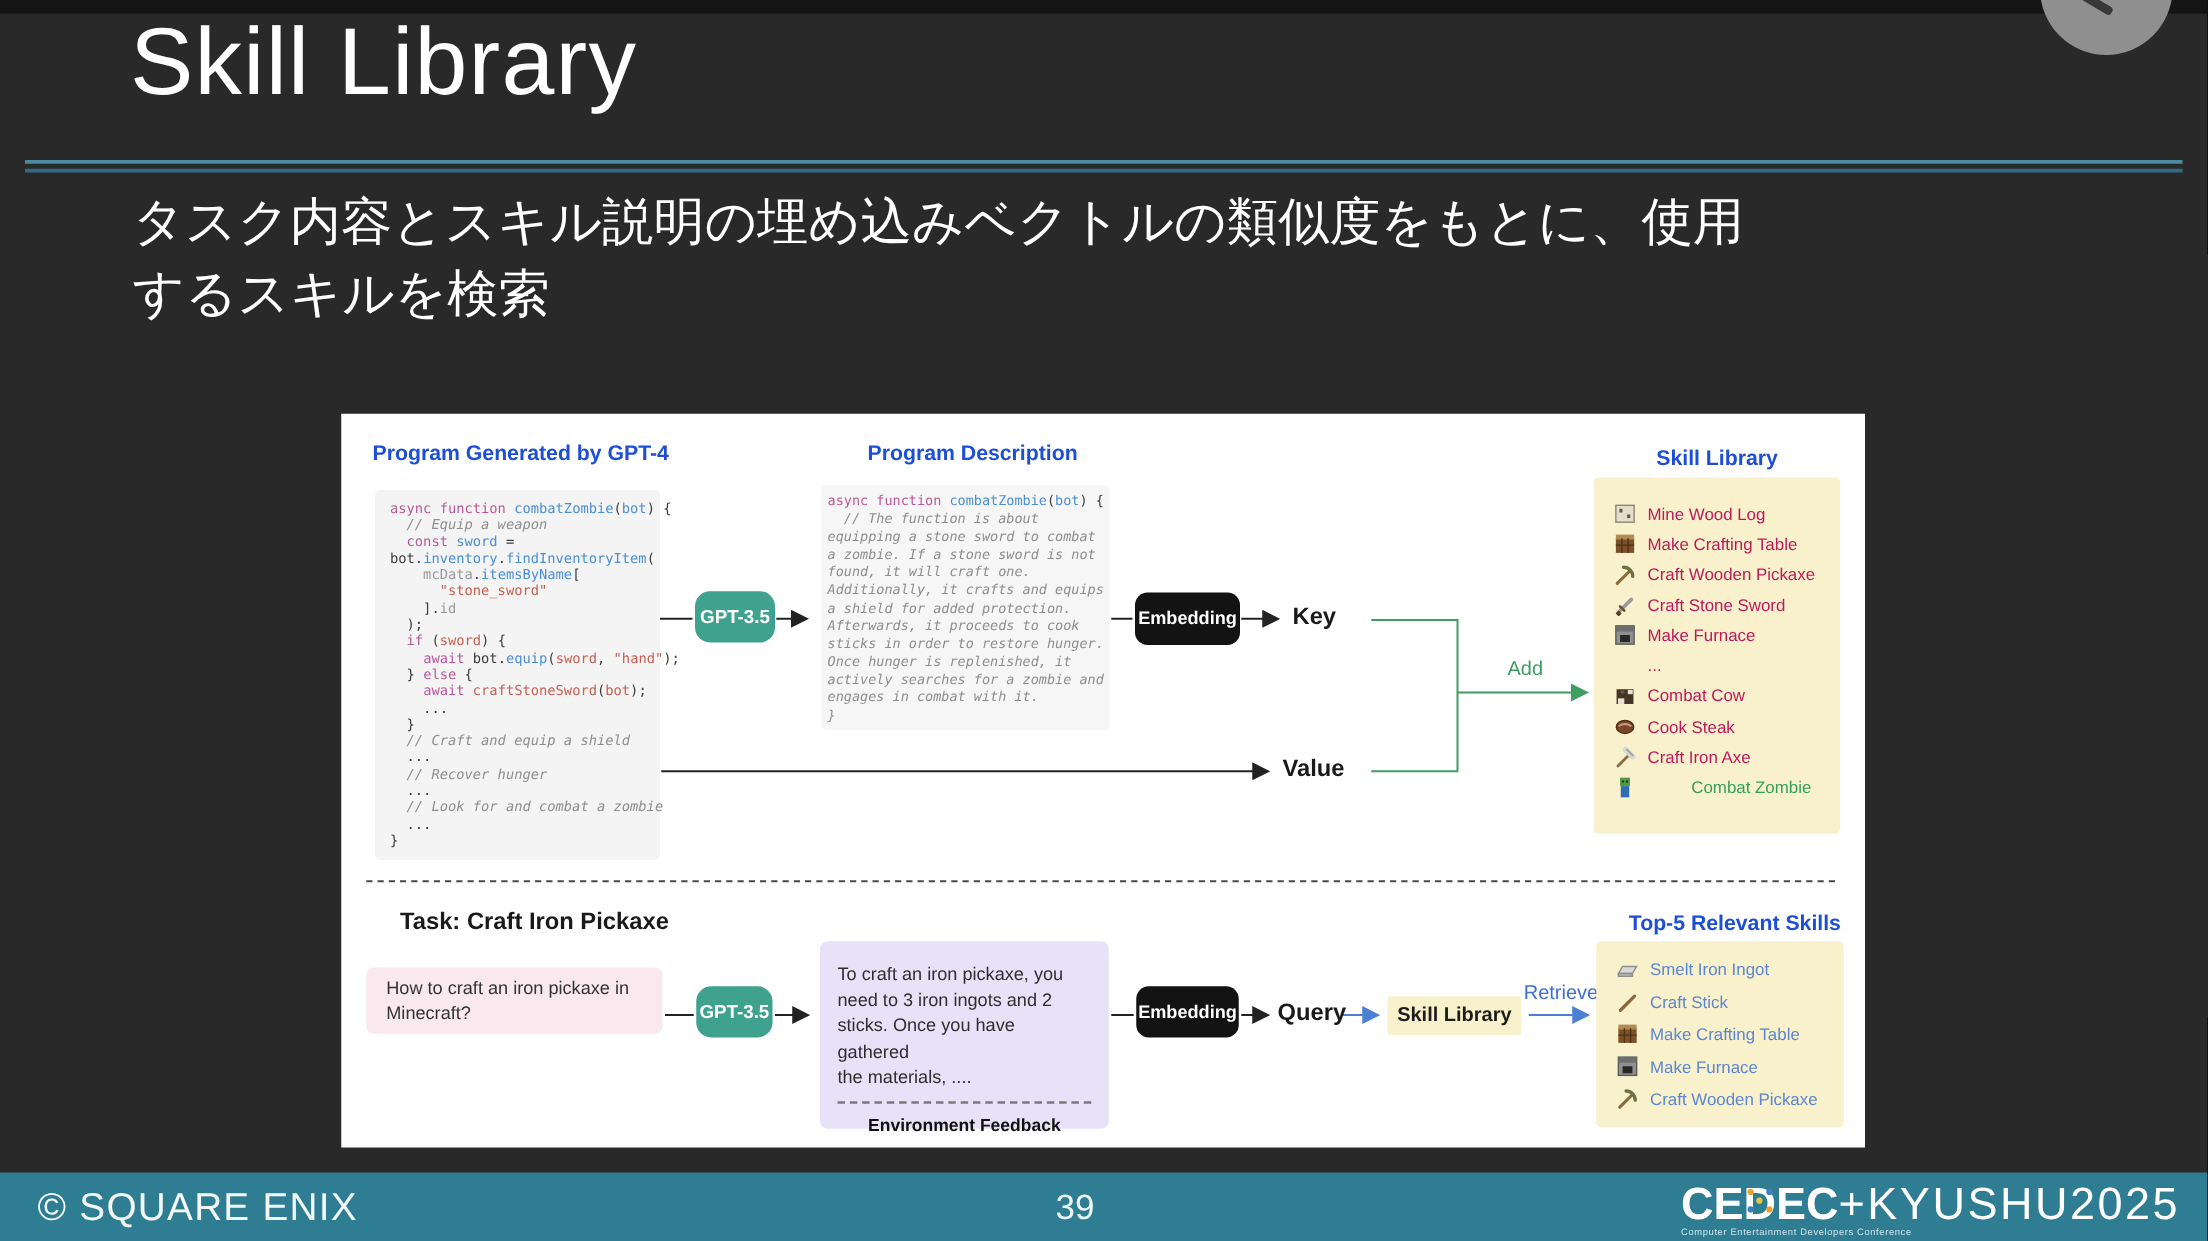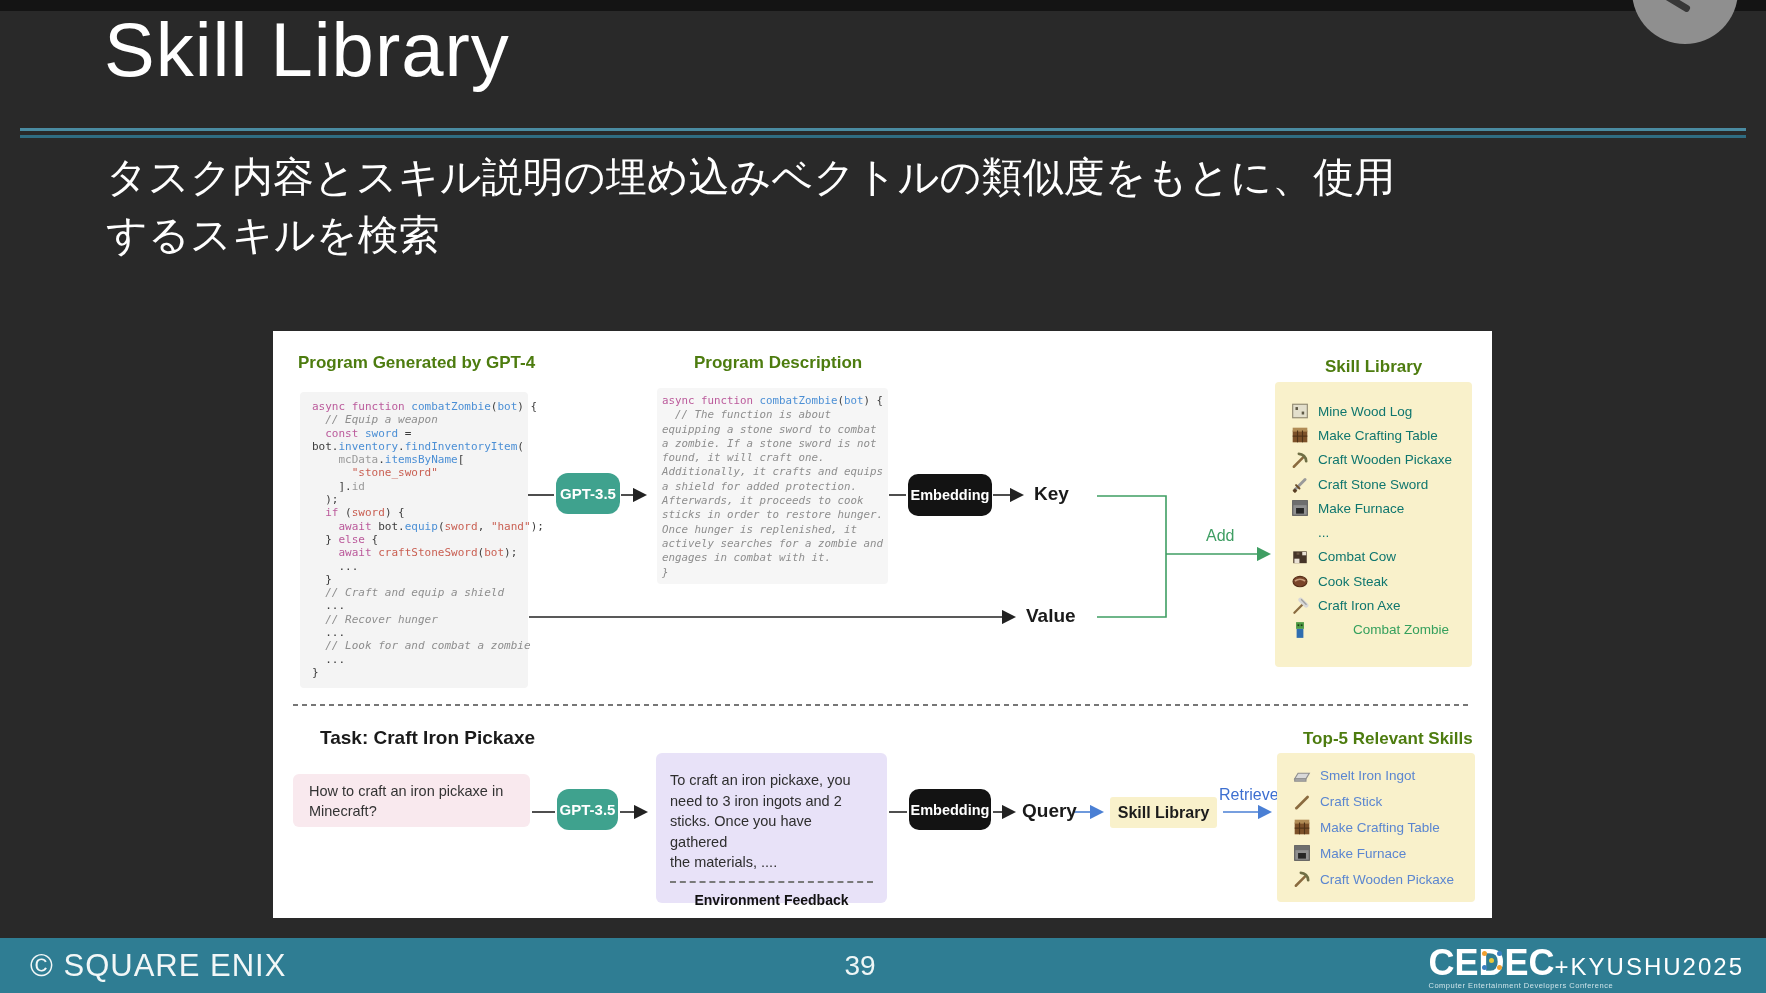--- a/index.html
+++ b/index.html
@@ -16,21 +16,21 @@
                  line-height:58px; font-weight:400; }
 
   .overlay-circle { position:absolute; left:1632px; top:-62px; width:106px; height:106px;
                     border-radius:50%; background:#8f8f8f; }
   .overlay-circle .hand { position:absolute; left:23px; top:59px; width:37px; height:7px;
                           background:#383838; border-radius:3px; transform:rotate(31deg); }
 
   
   .panel { position:absolute; left:273px; top:331px; width:1219px; height:587px; background:#fff; }
   .panel .abs { position:absolute; }
-  .h-bold { font-weight:bold; color:#4d7c0f; font-size:17px; white-space:nowrap;text-align:right; }
+  .h-bold { font-weight:bold; color:#1d4ed8; font-size:17px; white-space:nowrap;text-align:right; }
   .h-big  { font-weight:bold; color:#1a1a1a; font-size:19px; white-space:nowrap; }
 
   .code-block { left:27px; top:61px; width:228px; height:296px; background:#f4f4f4;
                 border-radius:4px; padding:8px 0 0 12px;
                 font-family:"DejaVu Sans Mono","Liberation Mono",monospace;
                 font-size:11px; line-height:13.3px; white-space:pre; }
   .desc-block { left:384px; top:57px; width:231px; height:196px; background:#f6f6f6;
                 border-radius:4px; padding:6px 0 0 5px;
                 font-family:"DejaVu Sans Mono","Liberation Mono",monospace;
                 font-size:10.8px; line-height:14.3px; white-space:pre; }
@@ -46,21 +46,21 @@
               font-size:16px; display:flex; align-items:center; justify-content:center; }
 
   .lib-panel  { left:1002px; top:51px;  width:197px; height:285px; background:#f9f1cb;
                 border-radius:4px; padding:17px 0 0 16px; }
   .top5-panel { left:1004px; top:422px; width:198px; height:149px; background:#f9f1cb;
                 border-radius:4px; padding:10px 0 0 16px; }
   .skill-row { display:flex; align-items:center; gap:9px; height:24.3px; }
   .top5-panel .skill-row { height:25.8px; }
   .skill-row .s-icon { width:18px; height:18px; flex:0 0 18px; display:flex; }
   .skill-row .s-icon svg { width:18px; height:18px; }
-  .skill-label { font-size:13.5px; color:#0f766e; white-space:nowrap; }
+  .skill-label { font-size:13.5px; color:#be185d; white-space:nowrap; }
   .skill-label.green { color:#35a05d;margin-left:35px; }
   .top5-panel .skill-label { color:#5b86d0; }
 
   .pink-box { left:20px; top:443px; width:237px; height:53px; background:#f9e9ee;
               border-radius:6px; display:flex; align-items:center; padding:0 16px;
               font-size:14.5px; line-height:20px; color:#333; }
   .purple-box { left:383px; top:422px; width:231px; height:150px; background:#e8e2f8;
                 border-radius:6px; padding:17px 14px 0 14px; font-size:14.5px;
                 line-height:20.5px; color:#2e2e2e; }
   .pb-divider { border-top:2px dashed #7a7a7a; margin-top:8px; }
@@ -70,21 +70,21 @@
   .lbl-retrieve { color:#3d6fd0; font-size:16px; }
 
   
   .footer { position:absolute; left:0; top:938px; width:1766px; height:55px; background:#2f7d93; }
   .copyright { position:absolute; left:30px; top:0; line-height:55px; font-size:31px;
                color:#f2f7f7; letter-spacing:1px; }
   .page-num { position:absolute; left:770px; width:180px; top:0; line-height:55px;
               font-size:28px; color:#eef6f6; text-align:center; }
   .logo { position:absolute; right:22px; top:4px; color:#fff; white-space:nowrap; }
   .logo-cedec { font-size:36px; font-weight:800; letter-spacing:0; position:relative; display:inline-block; }
-  .logo-rest  { font-size:24px; font-weight:300; letter-spacing:2px; display:inline-block; }
+  .logo-rest  { font-size:36px; font-weight:300; letter-spacing:2px; display:inline-block; }
   .logo-sub { font-size:7.5px; color:#cfe4ea; letter-spacing:.5px; margin-top:-3px; }
   .logo-dots { position:absolute; left:52px; top:8px; width:24px; height:22px; }
   .logo-dots i { position:absolute; width:5px; height:5px; border-radius:50%; }
 </style>
 </head>
 <body>
 
 <div class="screen">
   <div class="topbar"></div>
 

